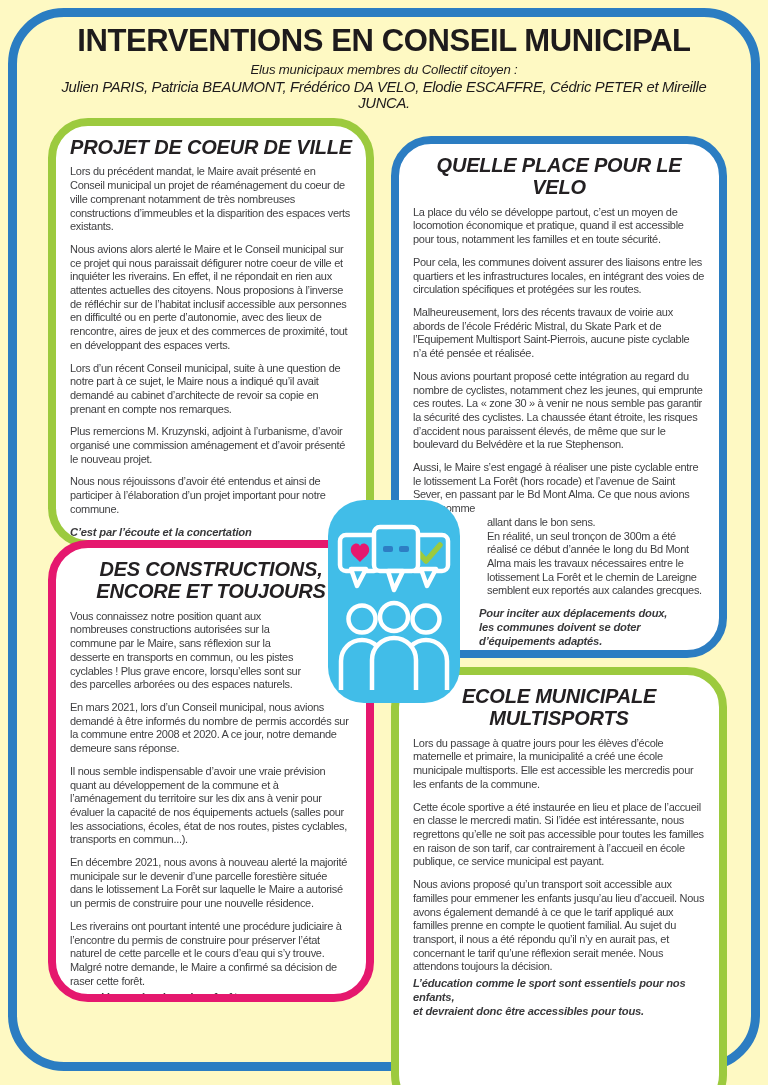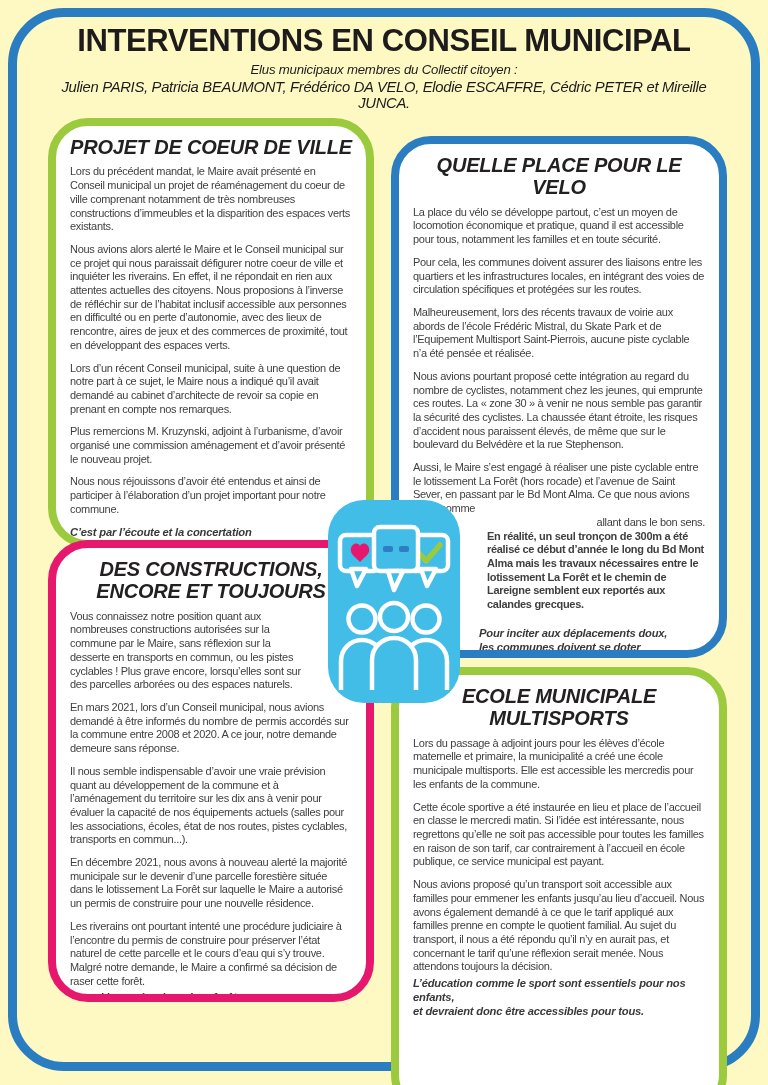--- a/index.html
+++ b/index.html
@@ -37,28 +37,28 @@
   .box-b3{left:48px;top:540px;width:326px;height:462px;border:8px solid var(--pink);}
   .box-b4{left:391px;top:667px;width:336px;height:448px;border:8px solid var(--green);}
   .box-title{
     text-align:center;font-weight:bold;font-size:20px;line-height:1.12;
     color:var(--ink);letter-spacing:-0.2px;margin:3px 0 7px;white-space:pre-line;font-style:italic;
   }
   .box p{
     margin:0 0 9px;font-size:11px;line-height:13.7px;letter-spacing:-0.3px;color:var(--body);
   }
   .box p.no-gap{margin-bottom:0;}
-  .box p.indent-left{margin-left:74px;font-weight:bold;}
-  .box p.center-line{text-align:right;margin-left:74px;margin-bottom:0;}
+  .box p.indent-left{margin-left:74px;}
+  .box p.center-line{text-align:left;margin-left:74px;margin-bottom:0;}
   .box p.narrow-right{margin-right:42px;}
   .tagline{
     text-align:left;font-weight:bold;font-style:italic;font-size:11.2px;line-height:13.9px;
     color:#39393b;white-space:pre-line;margin-top:3px;letter-spacing:-0.2px;
   }
-  .tagline-offset{margin-left:66px;margin-top:15px;}
+  .tagline-offset{margin-left:66px;margin-top:9px;}
   
   .icon-card{
     position:absolute;left:328px;top:500px;width:132px;height:203px;
     background:var(--iconblue);border-radius:36px;z-index:5;
   }
   .icon-card svg{display:block;width:100%;height:100%;}
 </style>
 </head>
 <body>
 
@@ -104,21 +104,21 @@
     <p>Il nous semble indispensable d’avoir une vraie prévision quant au développement de la commune et à l’aménagement du territoire sur les dix ans à venir pour évaluer la capacité de nos équipements actuels (salles pour les associations, écoles, état de nos routes, pistes cyclables, transports en commun...).</p>
     <p>En décembre 2021, nous avons à nouveau alerté la majorité municipale sur le devenir d’une parcelle forestière située dans le lotissement La Forêt sur laquelle le Maire a autorisé un permis de construire pour une nouvelle résidence.</p>
     <p class="no-gap">Les riverains ont pourtant intenté une procédure judiciaire à l’encontre du permis de construire pour préserver l’état naturel de cette parcelle et le cours d’eau qui s’y trouve. Malgré notre demande, le Maire a confirmé sa décision de raser cette forêt.</p>
     <div class="tagline">A quoi bon créer des micro-forêts,
 quand on en décime des forêts centenaires ?</div>
   </div>
 
   <div class="box box-b4">
     <div class="box-title">ECOLE MUNICIPALE
 MULTISPORTS</div>
-    <p>Lors du passage à adjoint jours pour les élèves d’école maternelle et primaire, la municipalité a créé une école municipale multisports. Elle est accessible les mercredis pour les enfants de la commune.</p>
+    <p>Lors du passage à quatre jours pour les élèves d’école maternelle et primaire, la municipalité a créé une école municipale multisports. Elle est accessible les mercredis pour les enfants de la commune.</p>
     <p>Cette école sportive a été instaurée en lieu et place de l’accueil en classe le mercredi matin. Si l’idée est intéressante, nous regrettons qu’elle ne soit pas accessible pour toutes les familles en raison de son tarif, car contrairement à l’accueil en école publique, ce service municipal est payant.</p>
     <p class="no-gap">Nous avions proposé qu’un transport soit accessible aux familles pour emmener les enfants jusqu’au lieu d’accueil. Nous avons également demandé à ce que le tarif appliqué aux familles prenne en compte le quotient familial. Au sujet du transport, il nous a été répondu qu’il n’y en aurait pas, et concernant le tarif qu’une réflexion serait menée. Nous attendons toujours la décision.</p>
     <div class="tagline">L’éducation comme le sport sont essentiels pour nos enfants,
 et devraient donc être accessibles pour tous.</div>
   </div>
 
   <div class="icon-card">
     <svg viewBox="0 0 132 203" xmlns="http://www.w3.org/2000/svg">
 
       <g>

